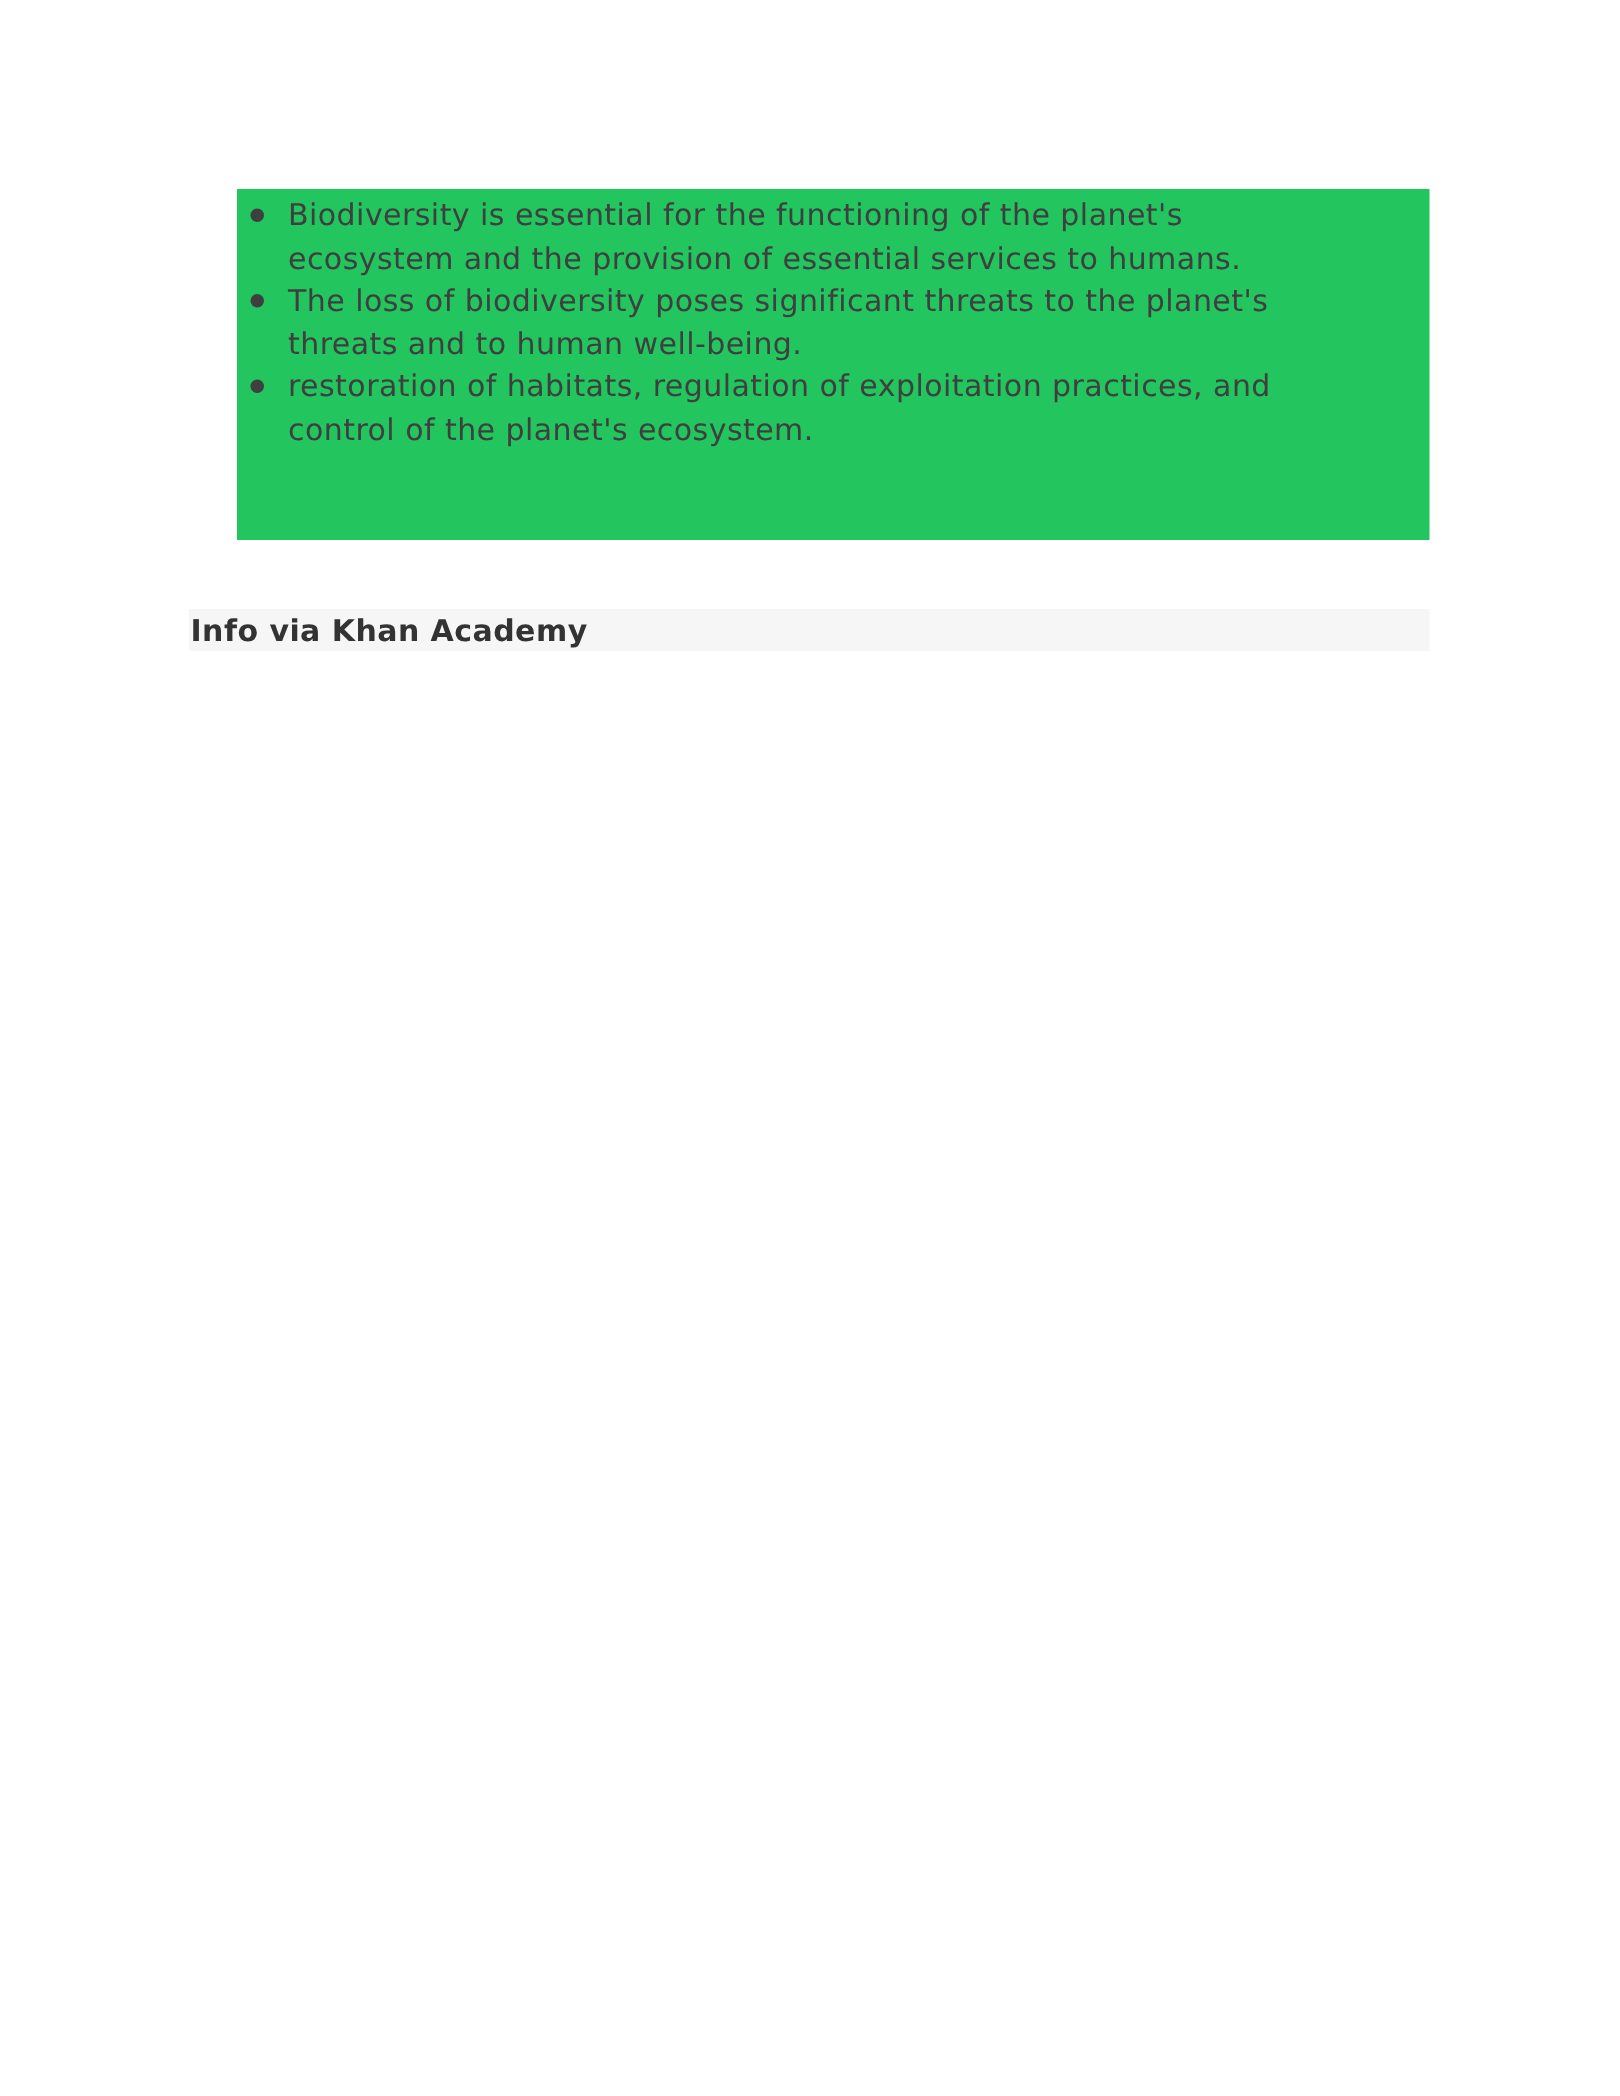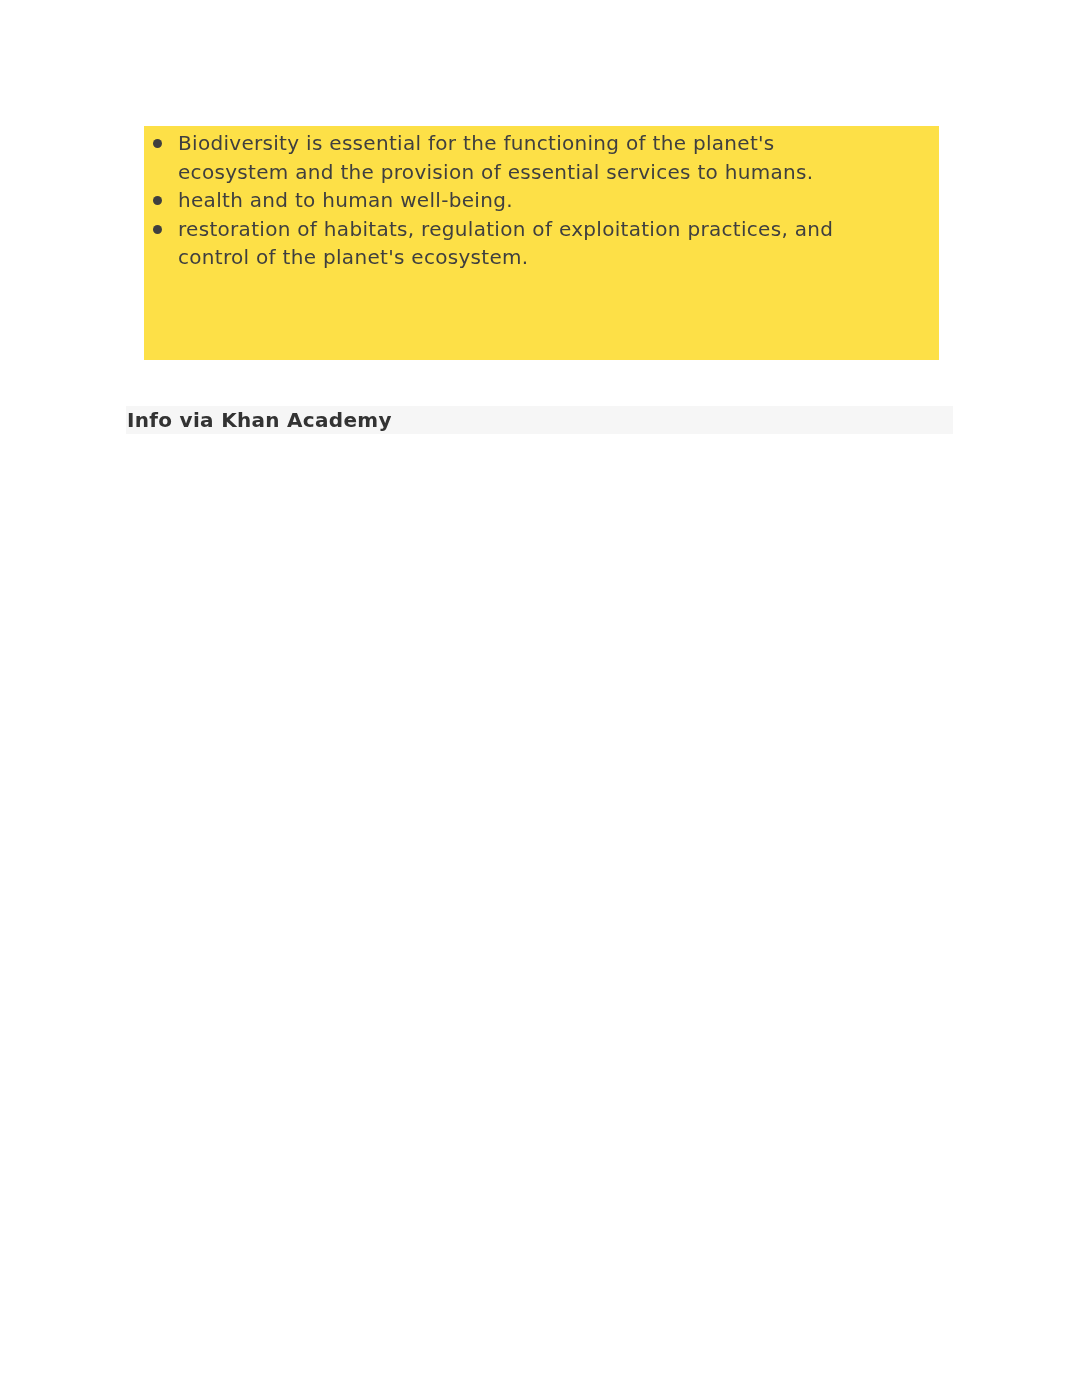--- a/index.html
+++ b/index.html
@@ -10,25 +10,25 @@
   .page {
     position: relative;
     width: 1080px;
     height: 1397px;
     background: #ffffff;
     overflow: hidden;
     font-family: "DejaVu Sans", "Liberation Sans", sans-serif;
   }
   .notes-block {
     position: absolute;
-    left: 144px;
+    left: 158px;
     top: 126px;
     width: 795px;
     height: 234px;
-    background: #fde047;
+    background: #22c55e;
     box-sizing: border-box;
     padding-top: 3px;
   }
   .notes-list {
     margin: 0;
     padding: 0;
     list-style: none;
   }
   .notes-list li {
     position: relative;
@@ -80,21 +80,22 @@
     <ul class="notes-list">
 
       <li>
         <span class="bullet-dot"></span>
         <span class="line">Biodiversity is essential for the functioning of the planet's</span>
         <span class="line">ecosystem and the provision of essential services to humans.</span>
       </li>
 
       <li>
         <span class="bullet-dot"></span>
-        <span class="line">health and to human well-being.</span>
+        <span class="line">The loss of biodiversity poses significant threats to the planet's</span>
+        <span class="line">threats and to human well-being.</span>
       </li>
 
       <li>
         <span class="bullet-dot"></span>
         <span class="line">restoration of habitats, regulation of exploitation practices, and</span>
         <span class="line">control of the planet's ecosystem.</span>
       </li>
 
     </ul>
   </div>

